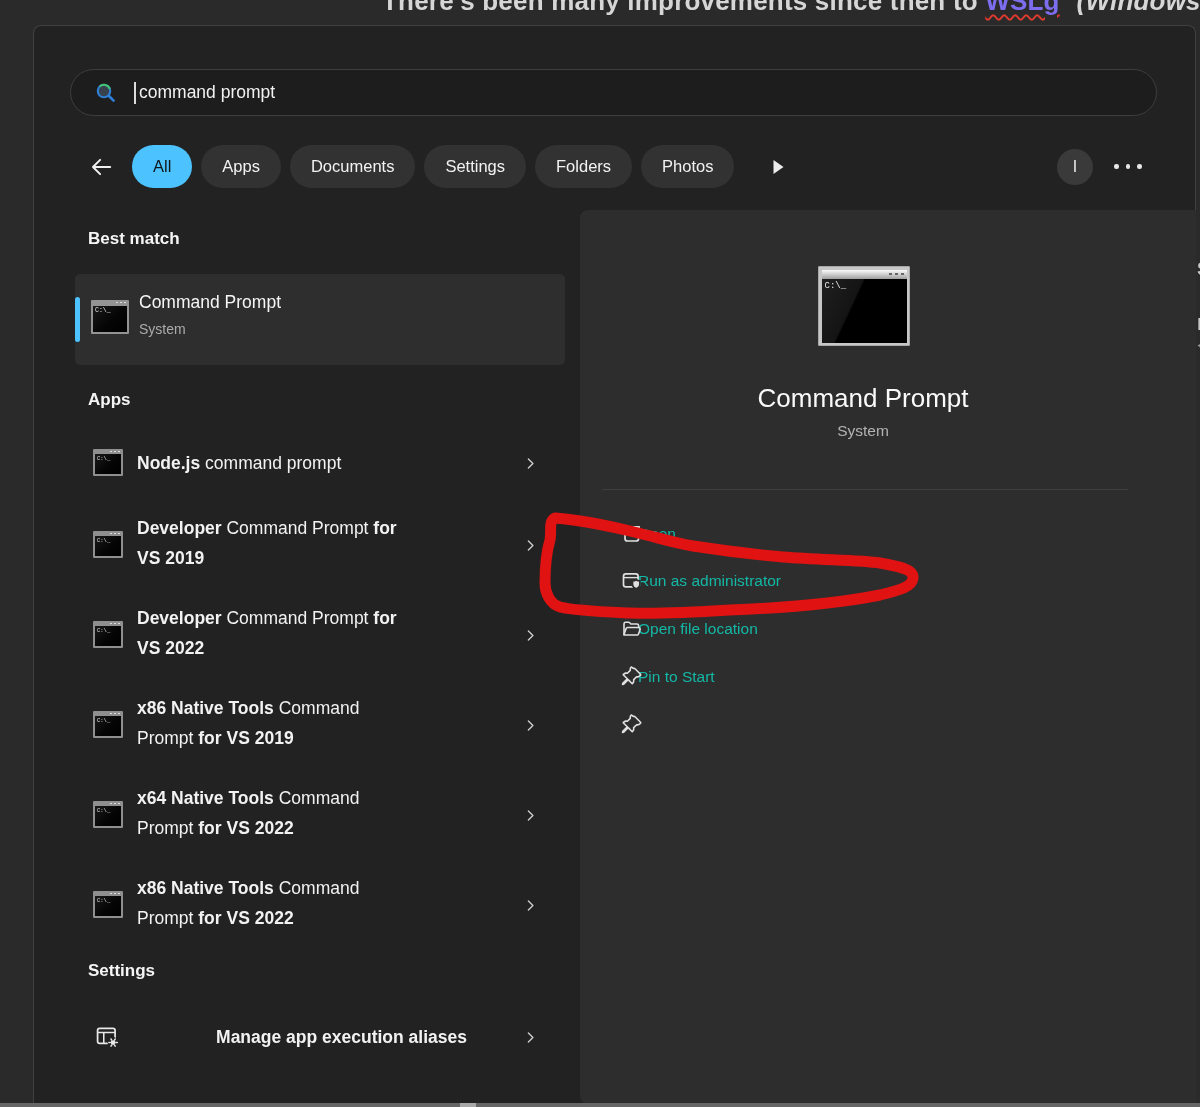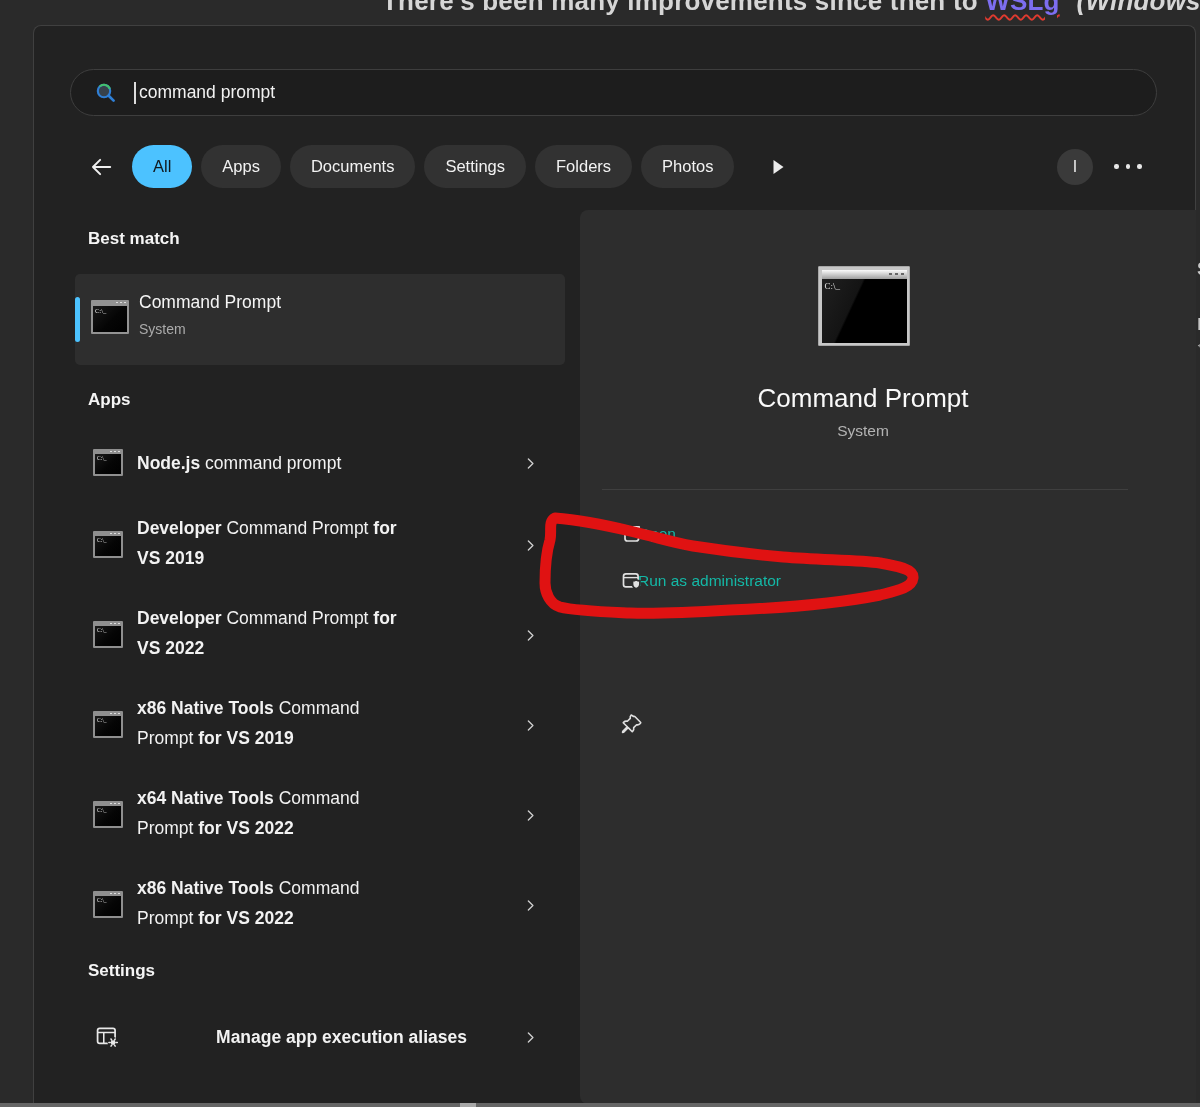--- a/index.html
+++ b/index.html
@@ -67,21 +67,21 @@
   
   .cmd-icon { position:relative; background:linear-gradient(135deg,#1a1a1a 0%,#050505 55%,#000 100%); }
   .cmd-icon.sm { width:30px; height:27px; border:2px solid #8f8f8f; border-top:5px solid #8f8f8f; border-radius:1px; }
   .cmd-icon.md { width:38px; height:34px; border:2px solid #939393; border-top:6px solid #939393; border-radius:1px; }
   .cmd-icon::before { 
     content:""; position:absolute; right:1px; width:2px; height:1.5px; background:#ddd;
     box-shadow:-4px 0 #ddd, -8px 0 #ddd;
   }
   .cmd-icon.sm::before { top:-3.5px; }
   .cmd-icon.md::before { top:-4.5px; }
-  .cmd-text { position:absolute; top:1px; left:2px; color:#eaeaea; font-family:Liberation Serif, serif;text-align:right; }
+  .cmd-text { position:absolute; top:1px; left:2px; color:#eaeaea; font-family:Liberation Mono, monospace;text-align:right; }
   .cmd-icon.sm .cmd-text { font-size:5.5px; }
   .cmd-icon.md .cmd-text { font-size:6.5px; }
 
   
   .cmd-icon-large {
     position:absolute; left:818px; top:266px; width:92px; height:80px;
     background:#c7c7c7; border:1px solid #a8a8a8; padding:2.5px; border-radius:1px;
   }
   .cmd-icon-large .tbar {
     position:relative; height:9px; background:linear-gradient(#fbfbfb,#9f9f9f);
@@ -326,21 +326,34 @@
 
   <div class="action-row" style="top:557px;">
     <svg class="aicon" viewBox="0 0 24 24">
       <rect x="3.5" y="4.8" width="14.6" height="13" rx="2.4" fill="none" stroke="#e0e0e0" stroke-width="1.7"></rect>
       <path d="M3.5 8.6 H18.1" stroke="#e0e0e0" stroke-width="1.4"></path>
       <path d="M16.2 10.6 c1 .9 2.2 1.3 3.7 1.3 v3 c0 2.4-1.5 4.1-3.7 4.8 c-2.2-.7-3.7-2.4-3.7-4.8 v-3 c1.5 0 2.7-.4 3.7-1.3 z" fill="#e0e0e0" stroke="#2d2d2d" stroke-width="1.7"></path>
     </svg>
     <div class="albl">Run as administrator</div>
   </div>
 
-
+  <div class="action-row" style="top:605px;">
+    <svg class="aicon" viewBox="0 0 24 24" fill="none" stroke="#e0e0e0" stroke-width="1.6" stroke-linecap="round" stroke-linejoin="round">
+      <path d="M4 17.5 V6.9 c0-.9.7-1.6 1.6-1.6 h2.9 c.45 0 .88.18 1.2.5 l1.1 1.15 H17 c.9 0 1.6.7 1.6 1.6 v1"></path>
+      <path d="M4 17.5 l2.1-5.9 c.22-.62.8-1.03 1.46-1.03 h11 c1.08 0 1.84 1.07 1.48 2.09 l-1.54 4.3 c-.22.62-.8 1.04-1.46 1.04 H4 z"></path>
+    </svg>
+    <div class="albl">Open file location</div>
+  </div>
+
+  <div class="action-row" style="top:653px;">
+    <svg class="aicon" viewBox="0 0 24 24" fill="none" stroke="#e0e0e0" stroke-width="1.6" stroke-linecap="round" stroke-linejoin="round">
+      <path d="M13.7 3.5 c.3-.3.8-.3 1.1 0 l5.7 5.7 c.3.3.3.8 0 1.1 l-.5.5 c-.9.9-2.2 1.2-3.4.9 l-2.9 2.9 c.3 1.4-.1 2.8-1.1 3.8 l-.35.35 -4.1-4.1 -4.5 4.5 -1.1.25.25-1.1 4.5-4.5 -4.1-4.1.35-.35 c1-1 2.4-1.4 3.8-1.1 l2.9-2.9 c-.3-1.2 0-2.5.9-3.4 z"></path>
+    </svg>
+    <div class="albl">Pin to Start</div>
+  </div>
 
   <div class="action-row" style="top:701px;">
     <svg class="aicon" viewBox="0 0 24 24" fill="none" stroke="#e0e0e0" stroke-width="1.6" stroke-linecap="round" stroke-linejoin="round">
       <path d="M13.7 3.5 c.3-.3.8-.3 1.1 0 l5.7 5.7 c.3.3.3.8 0 1.1 l-.5.5 c-.9.9-2.2 1.2-3.4.9 l-2.9 2.9 c.3 1.4-.1 2.8-1.1 3.8 l-.35.35 -4.1-4.1 -4.5 4.5 -1.1.25.25-1.1 4.5-4.5 -4.1-4.1.35-.35 c1-1 2.4-1.4 3.8-1.1 l2.9-2.9 c-.3-1.2 0-2.5.9-3.4 z"></path>
     </svg>
   </div>
 
   <svg class="annotation-svg" width="405" height="145" viewBox="0 0 405 145">
     <path d="M30 28 C55 30 80 35 105 41 C135 48 145 52 168 56 C200 61 225 64 258 67 C295 70 335 70 355 73 C372 76 389 79 388 88 C387 98 371 101 355 105 C315 113 255 118 205 120 C172 122 133 124 105 123 C83 122 51 121 35 117 C25 114 20 103 20 93 C20 78 22 60 25 50 C27 40 23 32 30 28 Z" fill="none" stroke="#e01212" stroke-width="11" stroke-linecap="round" stroke-linejoin="round"></path>
   </svg>

